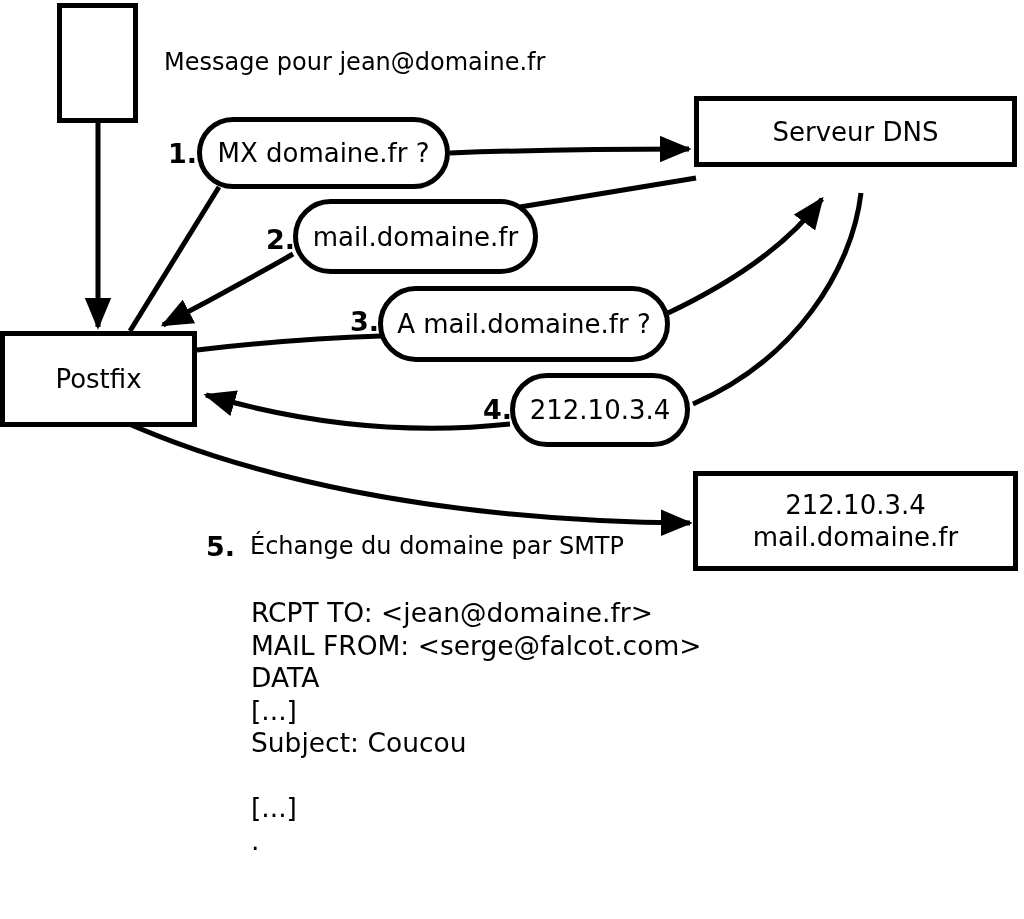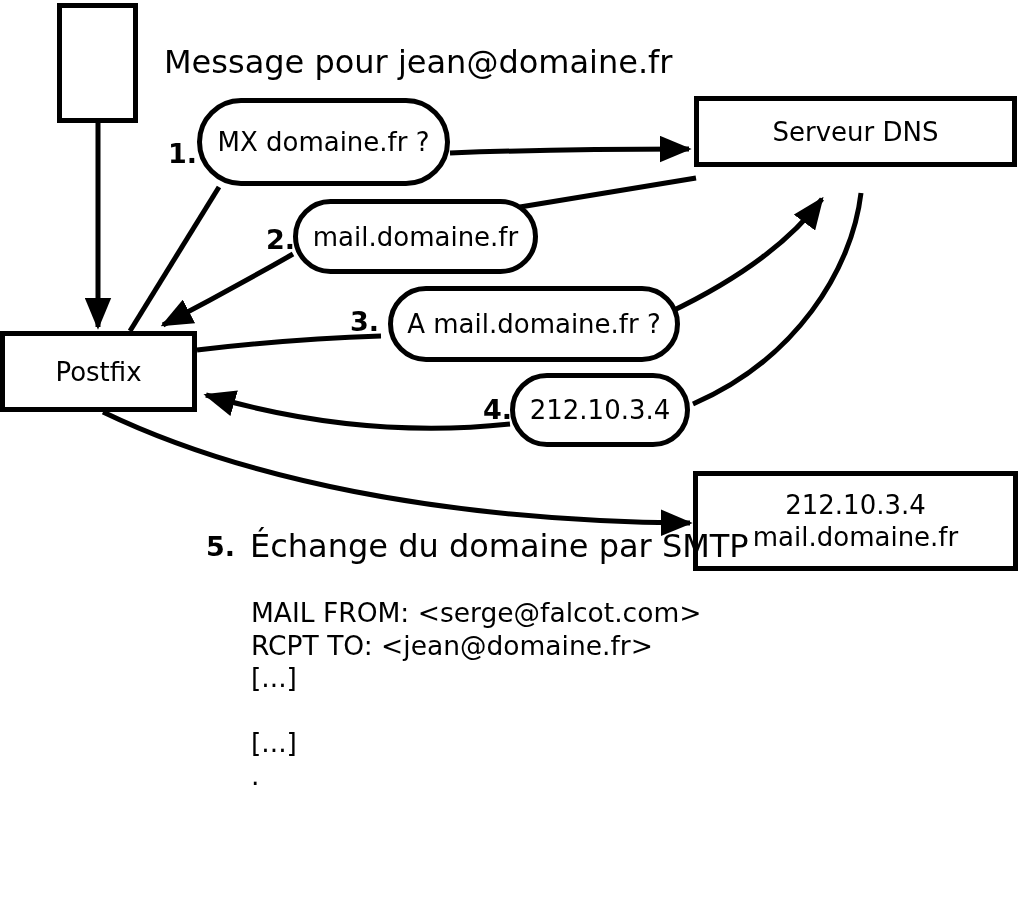--- a/index.html
+++ b/index.html
@@ -14,21 +14,21 @@
     border:5px solid #000;background:#fff;
     display:flex;flex-direction:column;align-items:center;justify-content:center;
     font-size:26px;line-height:32px;text-align:center;
   }
   .pill{border-radius:999px}
   .num{
     position:absolute;z-index:3;font-weight:bold;font-size:27px;line-height:27px;
     white-space:nowrap;
   }
   .txt{
-    position:absolute;z-index:3;font-size:32px;line-height:30px;white-space:nowrap;
+    position:absolute;z-index:3;font-size:24px;line-height:30px;white-space:nowrap;
   }
   .smtp{
     position:absolute;z-index:3;left:251px;top:597px;font-size:26.5px;
   }
   .smtp .sline{height:32.5px;line-height:32.5px;white-space:pre;min-width:1px}
 </style>
 </head>
 <body>
 
 <svg class="connections" width="1024" height="919" viewBox="0 0 1024 919">
@@ -46,58 +46,60 @@
     <path d="M197,350 Q290,339 381,336"></path>
     <path d="M668,313 Q775,262 822,199" marker-end="url(#ah)"></path>
     <path d="M861,193 C852,270 795,360 693,404"></path>
     <path d="M510,424 Q360,440 206,395" marker-end="url(#ah)"></path>
     <path d="M103,412 C240,478 440,521 690,523" marker-end="url(#ah)"></path>
   </g>
 </svg>
 
 <div class="node" style="left:57px;top:3px;width:81px;height:120px"></div>
 
-<div class="node" style="left:0px;top:331px;width:197px;height:81px">
+<div class="node" style="left:0px;top:331px;width:197px;height:96px">
   <span>Postfix</span>
 </div>
 
 <div class="node" style="left:694px;top:96px;width:323px;height:71px">
   <span>Serveur DNS</span>
 </div>
 
 <div class="node" style="left:693px;top:471px;width:325px;height:100px">
   <span>212.10.3.4</span>
   <span>mail.domaine.fr</span>
 </div>
 
 <div class="txt" style="left:164px;top:47px">Message pour jean@domaine.fr</div>
 
 <div class="num" style="left:168px;top:140px">1.</div>
-<div class="node pill" style="left:197px;top:98px;width:253px;height:88px">
+<div class="node pill" style="left:197px;top:117px;width:253px;height:72px">
   <span>MX domaine.fr ?</span>
 </div>
 
 <div class="num" style="left:266px;top:226px">2.</div>
 <div class="node pill" style="left:293px;top:199px;width:245px;height:75px">
   <span>mail.domaine.fr</span>
 </div>
 
 <div class="num" style="left:350px;top:308px">3.</div>
-<div class="node pill" style="left:388px;top:286px;width:292px;height:76px">
+<div class="node pill" style="left:378px;top:286px;width:292px;height:76px">
   <span>A mail.domaine.fr ?</span>
 </div>
 
 <div class="num" style="left:483px;top:396px">4.</div>
 <div class="node pill" style="left:510px;top:373px;width:180px;height:74px">
   <span>212.10.3.4</span>
 </div>
 
 <div class="num" style="left:206px;top:533px">5.</div>
 <div class="txt" style="left:250px;top:531px">Échange du domaine par SMTP</div>
 
 <div class="smtp">
+  <div class="sline">RCPT TO: &lt;jean@domaine.fr&gt;</div>
   <div class="sline">MAIL FROM: &lt;serge@falcot.com&gt;</div>
-  <div class="sline">RCPT TO: &lt;jean@domaine.fr&gt;</div>
+  <div class="sline">DATA</div>
   <div class="sline">[...]</div>
+  <div class="sline">Subject: Coucou</div>
   <div class="sline"></div>
   <div class="sline">[...]</div>
   <div class="sline">.</div>
 </div>
 
 </body></html>

